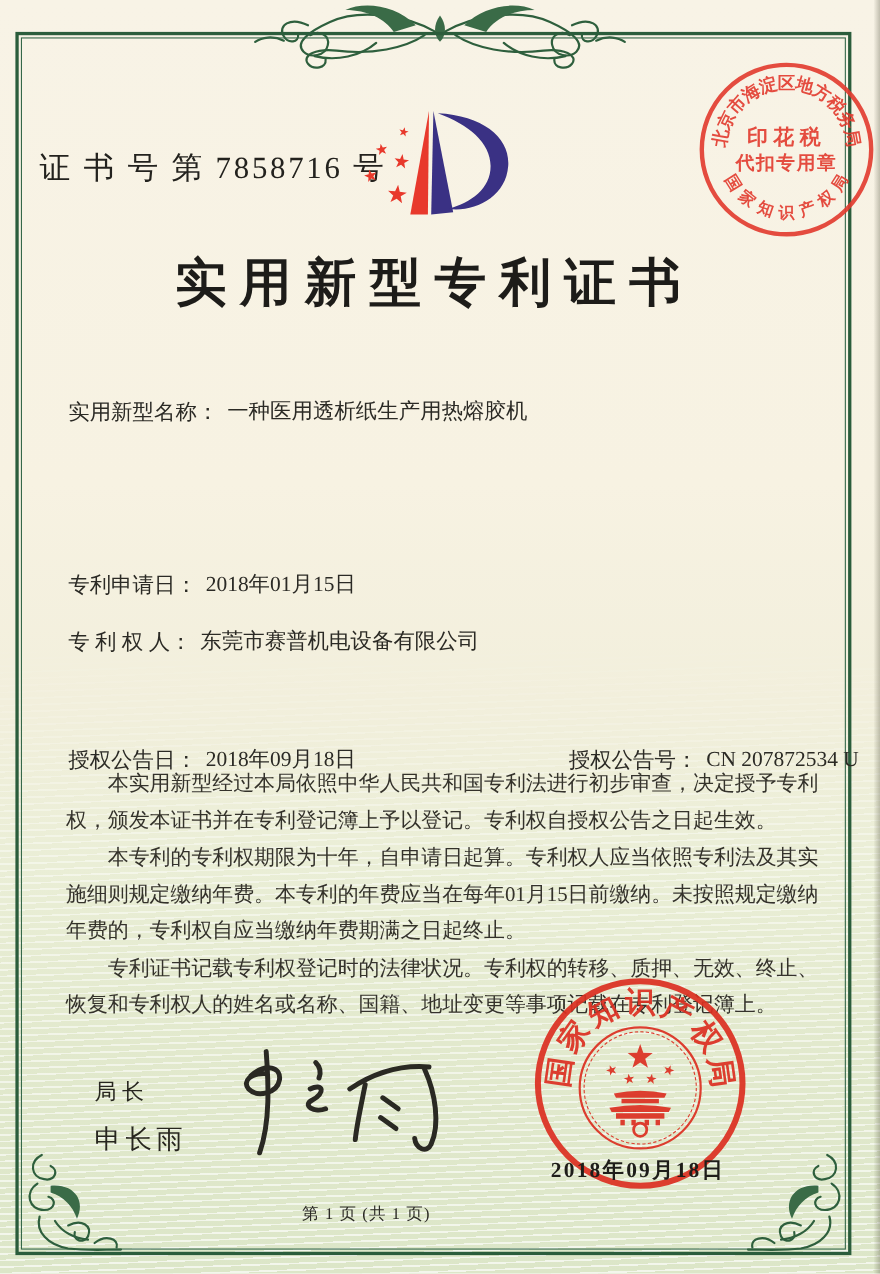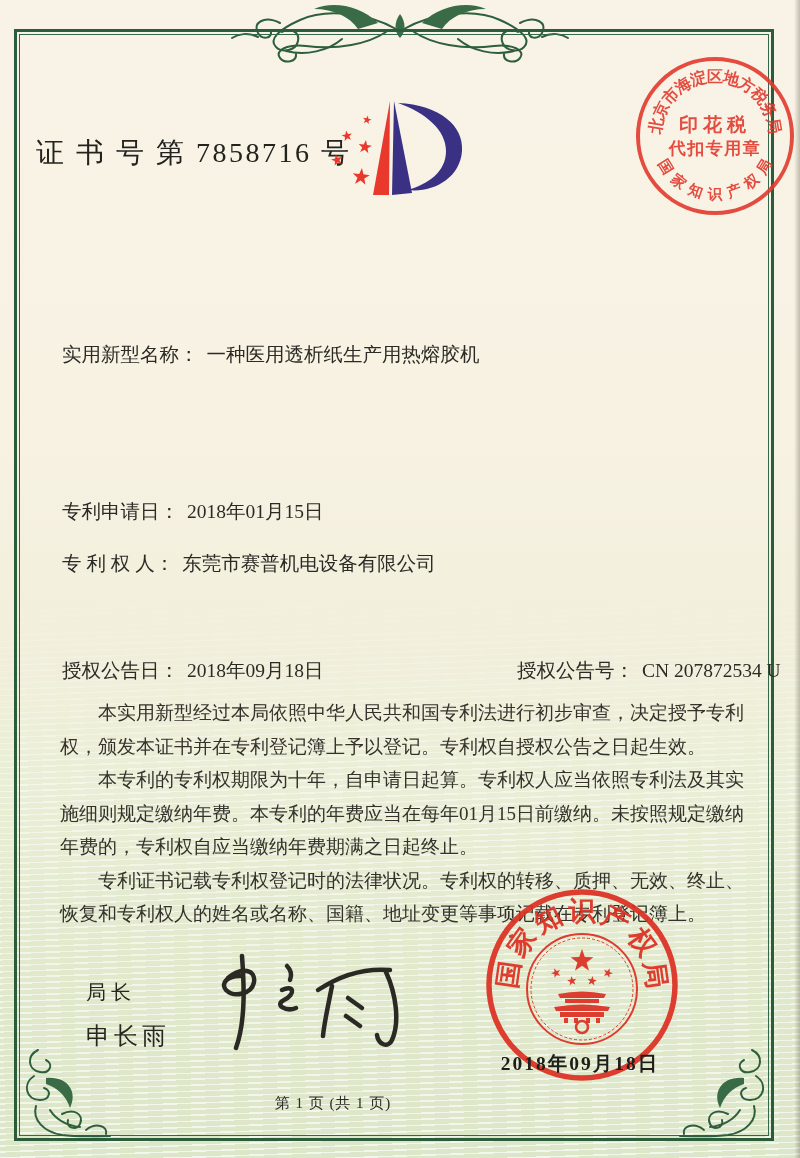--- a/index.html
+++ b/index.html
@@ -41,20 +41,21 @@
   }
   .logo{ position:absolute; left:328px; top:96px; }
   .title{
     position:absolute; left:0; top:226px; width:790px;
     text-align:center; font-size:47px; font-weight:bold;
     letter-spacing:12px; color:#1d1c19; white-space:nowrap;
   }
   .field-row{
     position:absolute; left:62px; font-size:19.5px; color:#2b2a25;
     white-space:nowrap;
+    margin-top:20px;
   }
   .field-row .lbl{ display:inline-block; vertical-align:top; }
   .field-row .val{
     display:inline-block; vertical-align:top; margin-left:8px;
     white-space:normal; max-width:566px; line-height:28px;
   }
   .grant-no{ position:absolute; left:455px; top:0; }
   .paras{
     position:absolute; left:60px; top:696px; width:684px;
     font-size:19px; line-height:33.5px; text-align:justify; color:#34322b;
@@ -128,20 +129,21 @@
     <polygon points="62,5 45,99 61,99" fill="#e8392c"></polygon>
     <polygon points="66,5 64,99 84,97" fill="#3a3184"></polygon>
     <path d="M70,7 C112,9 136,30 134,55 C132,83 104,97 80,94 C100,88 118,76 118,55 C118,34 98,17 70,7 Z" fill="#3a3184"></path>
     <path fill="#e8392c" d="M39.94,19.60L40.34,22.80L43.48,23.53L40.56,24.90L40.83,28.11L38.63,25.76L35.66,27.01L37.21,24.19L35.10,21.75L38.27,22.36Z"></path>
     <path fill="#e8392c" d="M18.04,34.58L19.96,38.02L23.86,37.42L21.18,40.31L22.96,43.82L19.38,42.17L16.59,44.94L17.06,41.03L13.55,39.23L17.42,38.47Z"></path>
     <path fill="#e8392c" d="M37.97,44.07L38.95,48.99L43.89,49.78L39.52,52.23L40.29,57.18L36.61,53.77L32.14,56.04L34.24,51.49L30.71,47.93L35.69,48.53Z"></path>
     <path fill="#e8392c" d="M7.55,58.18L9.90,61.77L14.09,60.82L11.39,64.17L13.60,67.86L9.58,66.33L6.75,69.56L6.96,65.27L3.01,63.58L7.16,62.46Z"></path>
     <path fill="#e8392c" d="M33.94,72.05L35.41,78.32L41.80,79.13L36.29,82.46L37.50,88.79L32.62,84.58L26.98,87.69L29.48,81.75L24.78,77.34L31.20,77.88Z"></path>
   </svg>
 
+  <div class="title">实用新型专利证书</div>
 
   <div class="field-row" style="top:341px">
     <span class="lbl">实用新型名称：</span><span class="val">一种医用透析纸生产用热熔胶机</span>
   </div>
   <div class="field-row" style="top:498px">
     <span class="lbl">专利申请日：</span><span class="val">2018年01月15日</span>
   </div>
   <div class="field-row" style="top:550px">
     <span class="lbl">专 利 权 人：</span><span class="val">东莞市赛普机电设备有限公司</span>
   </div>

